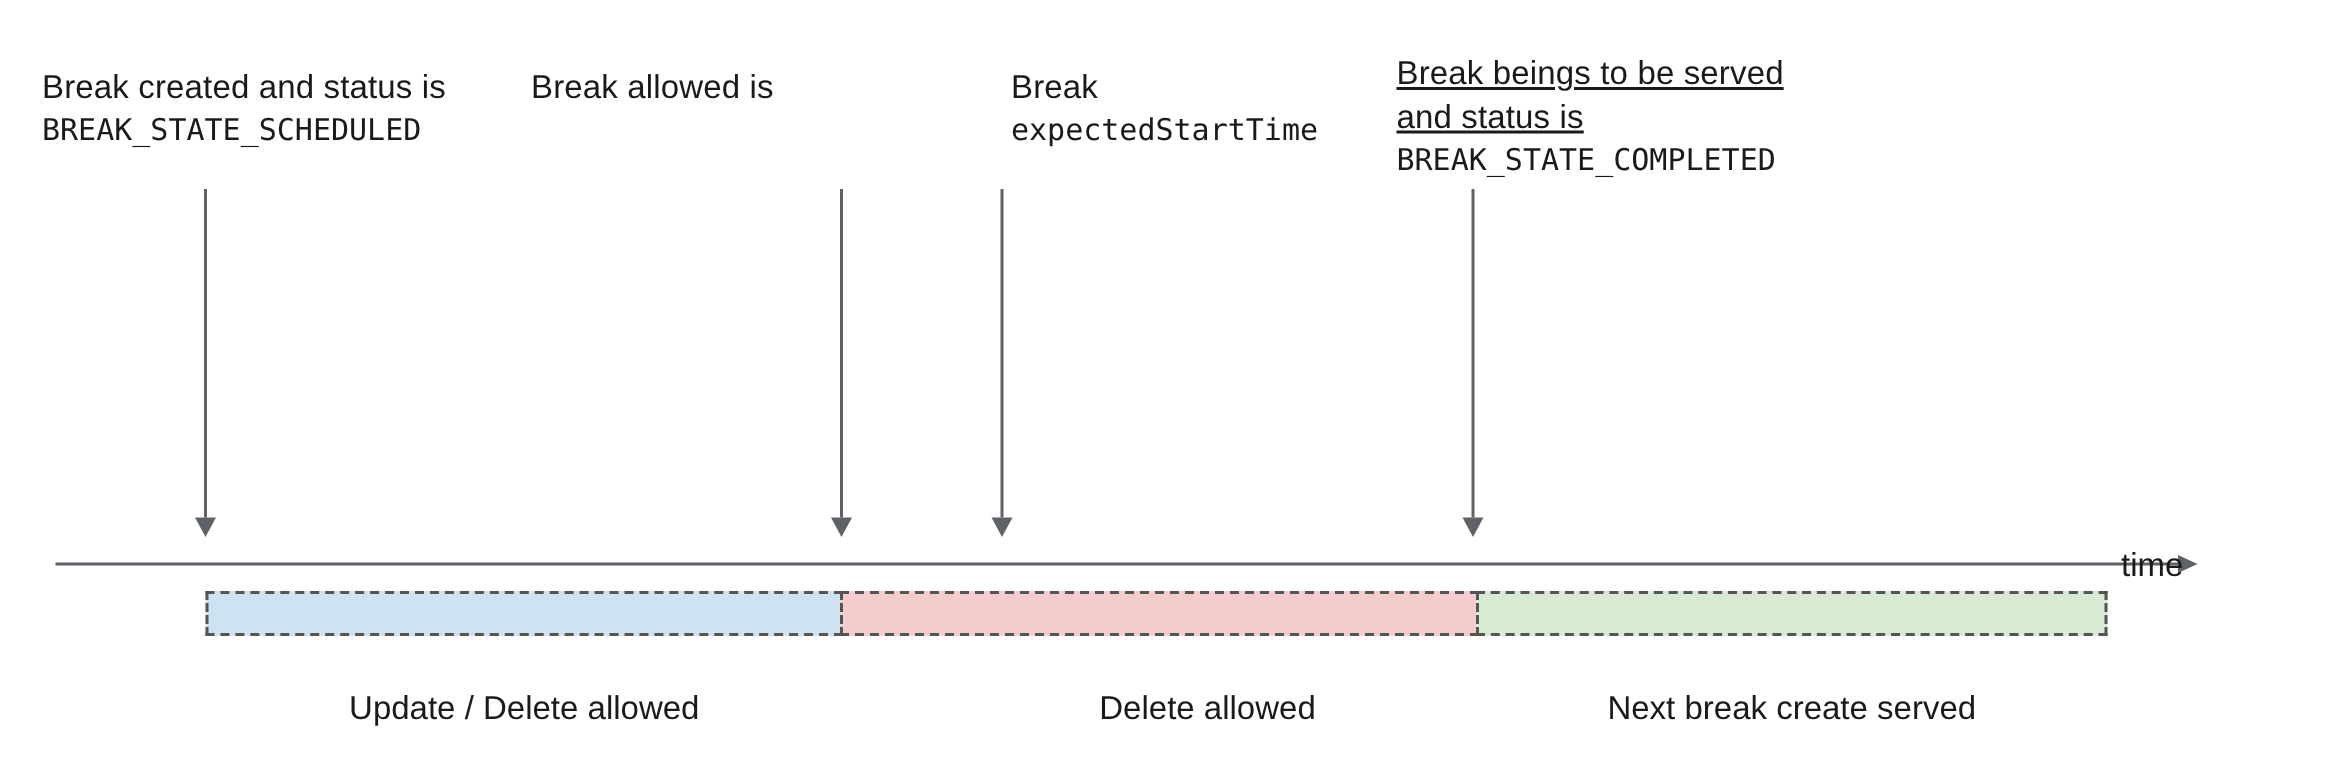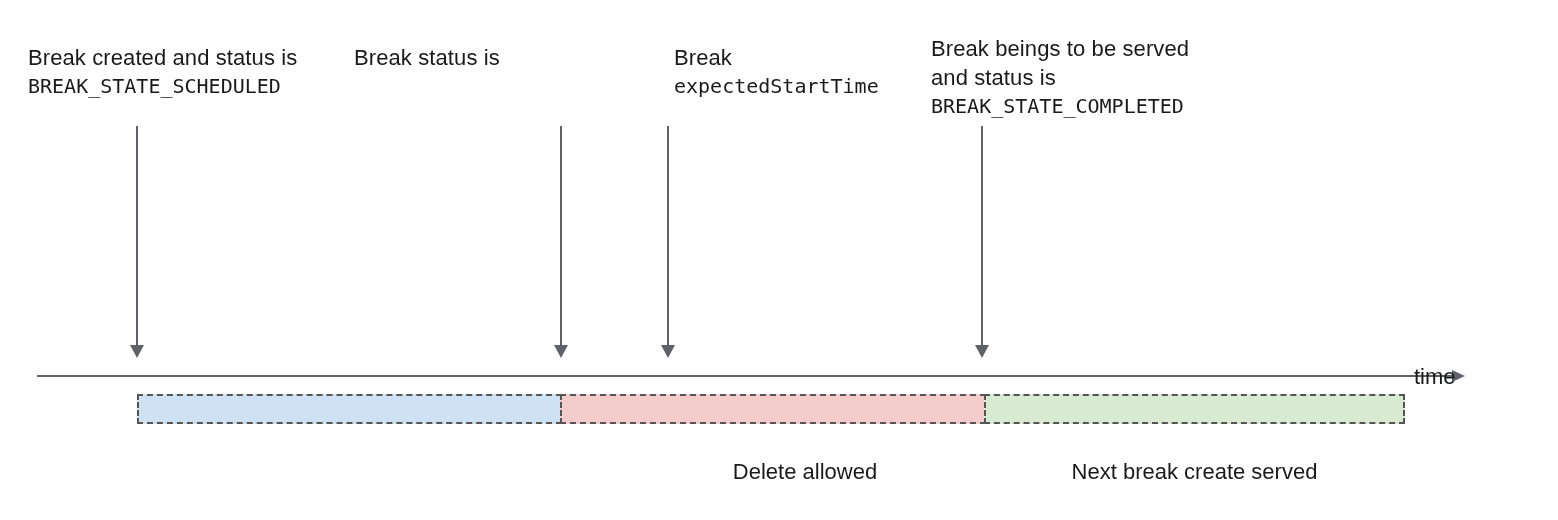--- a/index.html
+++ b/index.html
@@ -20,21 +20,21 @@
     letter-spacing: 0.1px;
   }
   .ann-code {
     font-family: "DejaVu Sans Mono", "Liberation Mono", monospace;
     font-size: 20px; line-height: 29px; color: #1a1a1a;
   }
   #ann-0 { left: 28px;  top: 43px; width: 330px; }
   #ann-1 { left: 354px; top: 43px; width: 320px; }
   #ann-2 { left: 674px; top: 43px; width: 250px; }
   #ann-3 { left: 931px; top: 34px; width: 300px; }
-  #ann-3 .ann-text { max-width: 290px; }
+  #ann-3 .ann-text { max-width: 290px; text-decoration: underline; }
 
   
   .varrow {
     position: absolute; top: 126px; height: 219px; width: 2px;
     background: #5f6368;
   }
   .varrow::after {
     content: ""; position: absolute; top: 100%; left: -6px;
     width: 0; height: 0;
     border-left: 7px solid transparent;
@@ -86,21 +86,21 @@
 </head>
 <body>
 
 <div class="stage">
 
   <div class="ann" id="ann-0">
     <div class="ann-text">Break created and status is</div>
     <div class="ann-code">BREAK_STATE_SCHEDULED</div>
   </div>
   <div class="ann" id="ann-1">
-    <div class="ann-text">Break status is</div>
+    <div class="ann-text">Break allowed is</div>
   </div>
   <div class="ann" id="ann-2">
     <div class="ann-text">Break</div>
     <div class="ann-code">expectedStartTime</div>
   </div>
   <div class="ann" id="ann-3">
     <div class="ann-text">Break beings to be served and status is</div>
     <div class="ann-code">BREAK_STATE_COMPLETED</div>
   </div>
 
@@ -110,16 +110,17 @@
   <div class="varrow" id="arrow-3"></div>
 
   <div class="tl-line"></div>
   <div class="tl-head"></div>
   <div class="tl-label">time</div>
 
   <div class="seg" id="seg-0" style="background: rgb(207, 226, 243);"></div>
   <div class="seg" id="seg-1" style="background: rgb(244, 204, 204);"></div>
   <div class="seg" id="seg-2" style="background: rgb(217, 234, 211);"></div>
 
+  <div class="seg-label" id="seg-label-0">Update / Delete allowed</div>
   <div class="seg-label" id="seg-label-1">Delete allowed</div>
   <div class="seg-label" id="seg-label-2">Next break create served</div>
 
 </div>
 
 </body></html>

